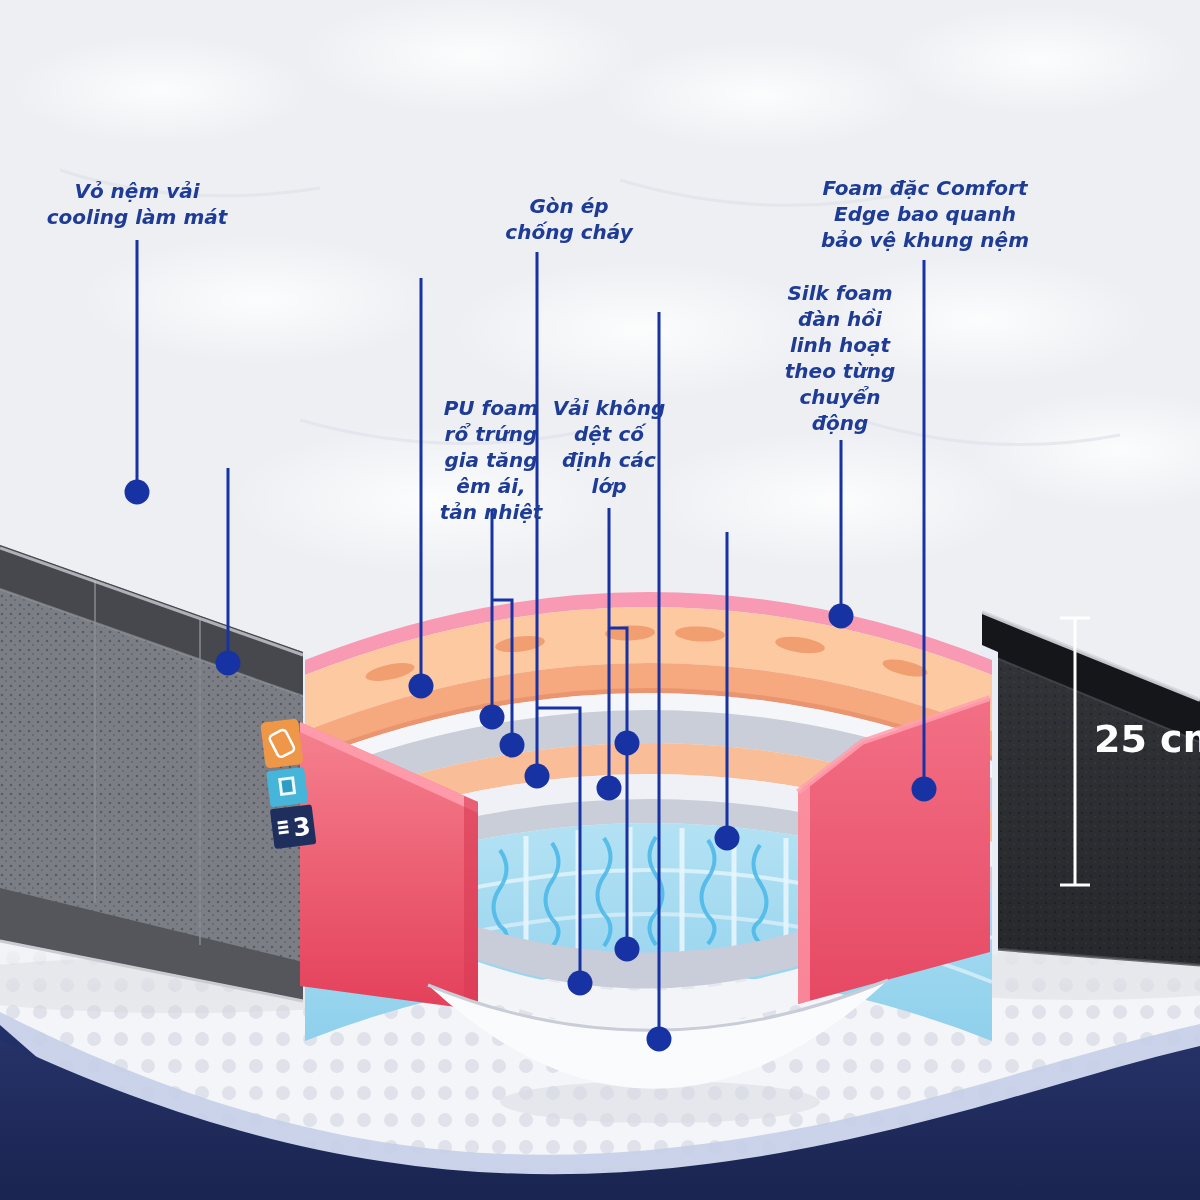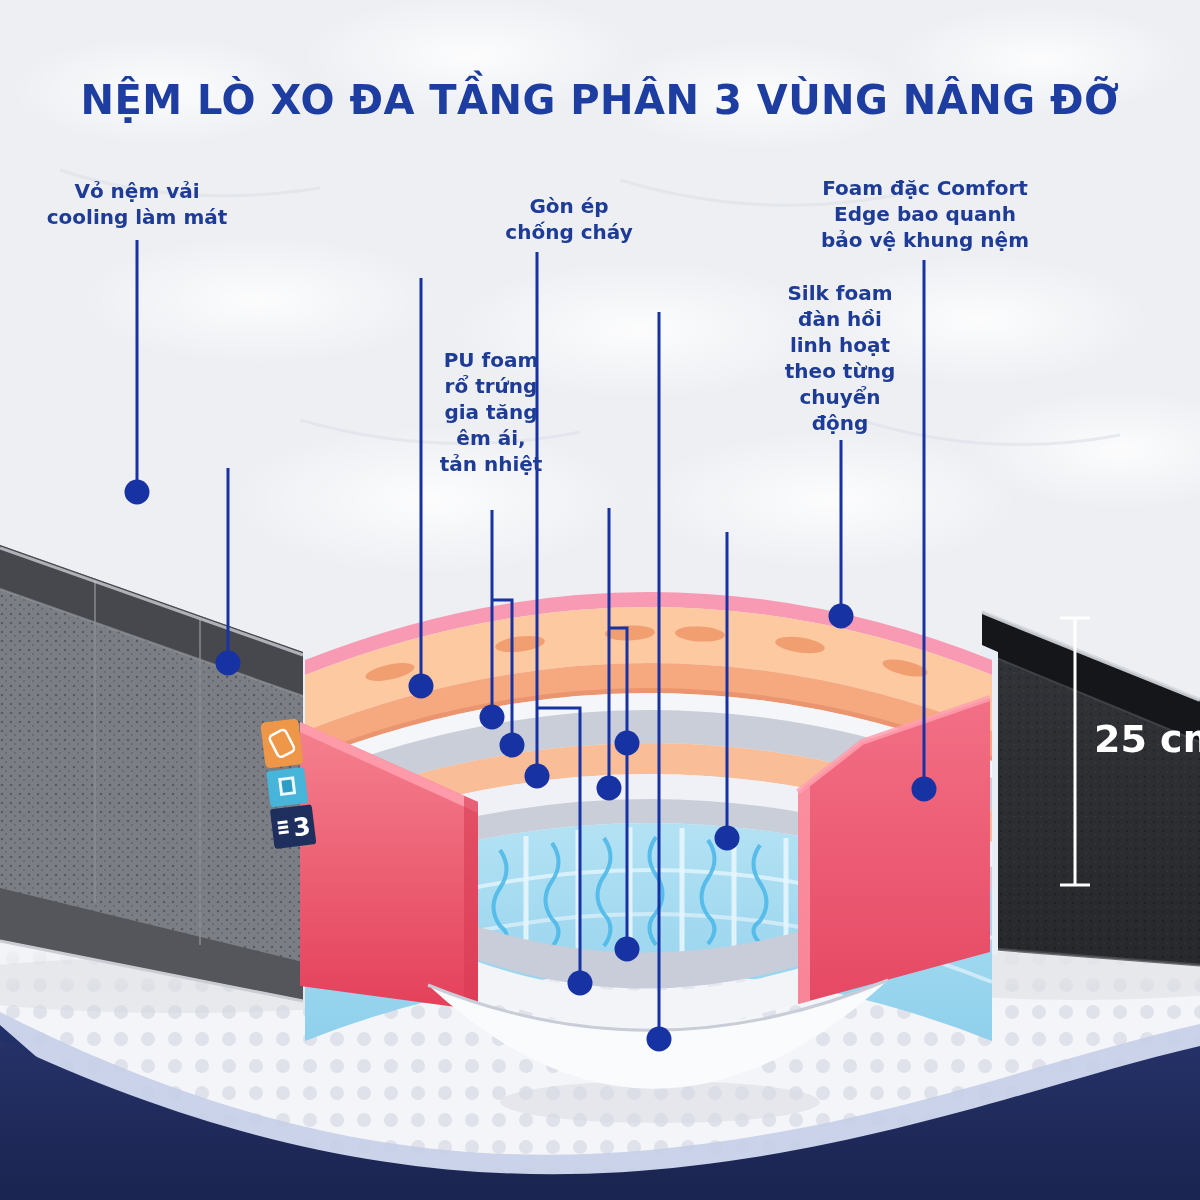--- a/index.html
+++ b/index.html
@@ -5,21 +5,21 @@
   html,body{margin:0;padding:0;background:#fff;}
   .stage{position:relative;width:1200px;height:1200px;overflow:hidden;
          font-family:"DejaVu Sans","Liberation Sans",sans-serif;background:#edeff3;}
   .stage svg{position:absolute;left:0;top:0;}
   .title{position:absolute;left:600px;top:100px;transform:translate(-50%,-50%);
          width:max-content;font-size:40px;font-weight:bold;letter-spacing:.5px;
          color:#1e3da0;white-space:pre;}
   .callout{position:absolute;transform:translate(-50%,-50%);width:max-content;
            text-align:center;font-size:20px;font-weight:bold;line-height:26px;
            color:#1e3c96;white-space:pre-line;}
-  #labels{position:absolute;left:0;top:0;width:100%;height:100%;pointer-events:none;}
+  #labels{position:absolute;left:0;top:0;width:100%;height:100%;pointer-events:none;font-style:italic;}
 </style>
 </head>
 <body>
 
 <div class="stage">
 
 <svg width="1200" height="1200" viewBox="0 0 1200 1200">
   <defs>
     <radialGradient id="soft" cx="50%" cy="50%" r="50%">
       <stop offset="0%" stop-color="#ffffff" stop-opacity=".85"></stop>
@@ -232,31 +232,34 @@
         <circle cx="659" cy="1039" r="12.5" fill="#1733a3"></circle>
         <polyline points="727,532 727,838" fill="none" stroke="#1733a3" stroke-width="3"></polyline>
         <circle cx="727" cy="838" r="12.5" fill="#1733a3"></circle>
         <polyline points="841,440 841,616" fill="none" stroke="#1733a3" stroke-width="3"></polyline>
         <circle cx="841" cy="616" r="12.5" fill="#1733a3"></circle>
         <polyline points="924,260 924,789" fill="none" stroke="#1733a3" stroke-width="3"></polyline>
         <circle cx="924" cy="789" r="12.5" fill="#1733a3"></circle>
       </g>
 </svg>
 
-<div class="title">NỆM LÒ XO ĐA TẦNG PHÂN 3 VÙNG NÂNG ĐỠ</div>
 <div id="labels">
       <div class="callout" style="left: 137px; top: 204px;">Vỏ nệm vải
 cooling làm mát</div>
-      <div class="callout" style="left: 491px; top: 412px;">PU foam
+      <div class="callout" style="left: 491px; top: 460px;">PU foam
 rổ trứng
 gia tăng
 êm ái,
 tản nhiệt</div>
       <div class="callout" style="left: 536px; top: 219px; margin-left: 33px;">Gòn ép
 chống cháy</div>
+      <div class="callout" style="left: 609px; top: 447px;">Vải không
+dệt cố
+định các
+lớp</div>
       <div class="callout" style="left: 840px; top: 358px; text-align: center;">Silk foam
 đàn hồi
 linh hoạt
 theo từng
 chuyển
 động</div>
       <div class="callout" style="left: 925px; top: 214px; text-align: center;">Foam đặc Comfort
 Edge bao quanh
 bảo vệ khung nệm</div>
     </div>

